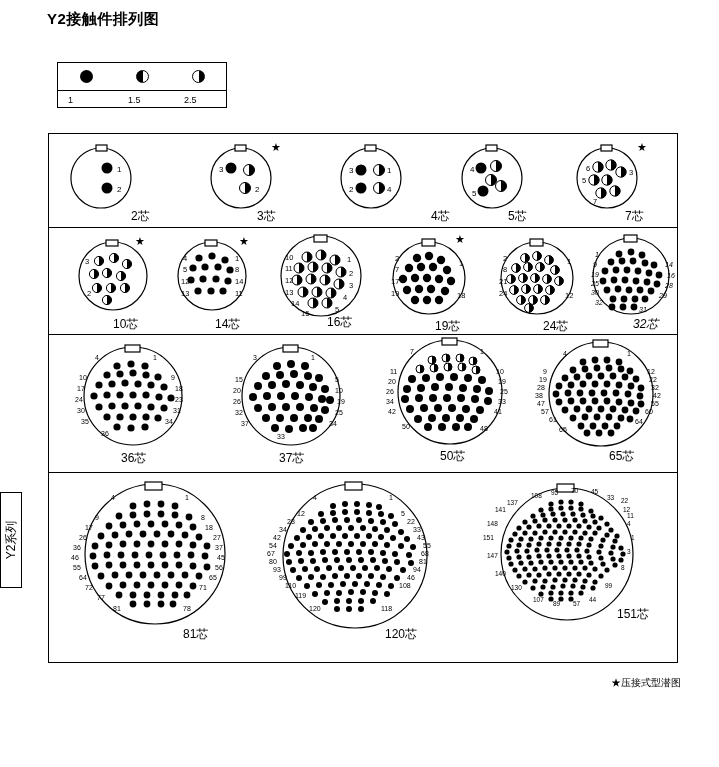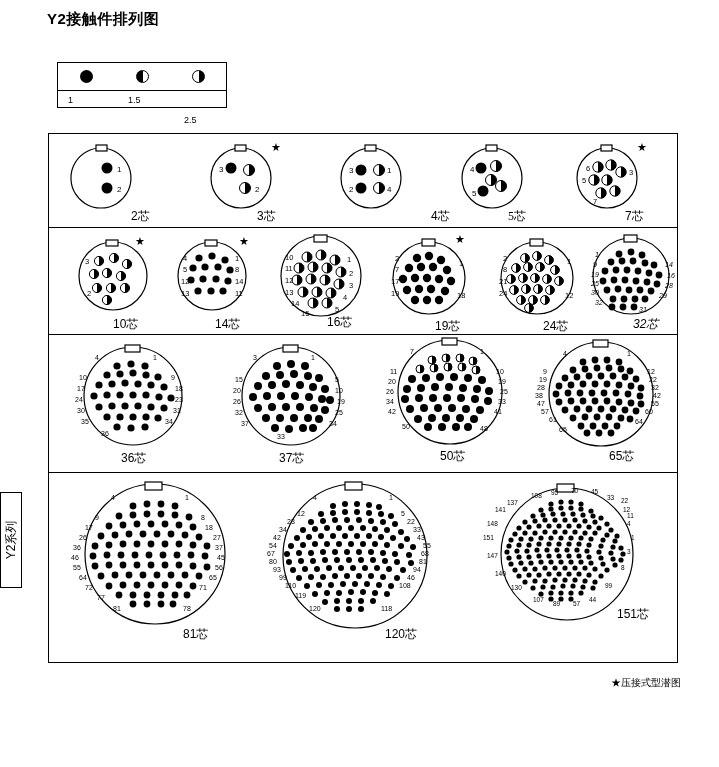--- a/index.html
+++ b/index.html
@@ -71,21 +71,21 @@
     display: flex;
     align-items: center;
     justify-content: center;
     font-size: 9px;
   }
   .lc0 { left: 0px; }
   .lc1 { left: 56px; }
   .lc2 { left: 112px; }
   .legend-cell-lab.lc0 { justify-content: flex-start; padding-left: 10px; box-sizing: border-box;}
   .legend-cell-lab.lc1 { justify-content: flex-start; padding-left: 14px; box-sizing: border-box;}
-  .legend-cell-lab.lc2 { justify-content: flex-start; padding-left: 14px; box-sizing: border-box; margin-top: 20px;}
+  .legend-cell-lab.lc2 { justify-content: flex-start; padding-left: 14px; box-sizing: border-box;}
 
   .dot-full, .dot-half, .dot-half2 {
     display: inline-block;
     border-radius: 50%;
     background: #000;
   }
   .dot-full { width: 13px; height: 13px; }
   .dot-half {
     width: 13px; height: 13px;
     background: linear-gradient(to right, #fff 0 50%, #000 50% 100%);
@@ -253,21 +253,21 @@
         <circle cx="62" cy="24" r="5.5" fill="#fff" stroke="#000"></circle>
         <path d="M62,18.5 A5.5,5.5 0 0,1 62,29.5 Z" fill="#000"></path>
         <circle cx="57" cy="38" r="5.5" fill="#fff" stroke="#000"></circle>
         <path d="M57,32.5 A5.5,5.5 0 0,1 57,43.5 Z" fill="#000"></path>
         <circle cx="49" cy="49" r="5.5" fill="#000"></circle>
         <circle cx="67" cy="44" r="5.5" fill="#fff" stroke="#000"></circle>
         <path d="M67,38.5 A5.5,5.5 0 0,1 67,49.5 Z" fill="#000"></path>
         <text x="36" y="30" font-size="8" font-family="Liberation Sans, sans-serif">4</text>
         <text x="38" y="54" font-size="8" font-family="Liberation Sans, sans-serif">5</text>
       </svg>
-      <div class="caption" style="left:74px; top:66px;font-family:Liberation Serif, serif;">5芯</div>
+      <div class="caption" style="left:74px; top:66px;">5芯</div>
     </div>
 
     <div class="conn" style="left:500px; top:8px; width:122px; height:80px;">
       <svg width="122" height="80" viewBox="0 0 122 80">
         <circle cx="58" cy="36" r="30" fill="#fff" stroke="#000" stroke-width="1.2"></circle>
         <rect x="52" y="3" width="11" height="6" fill="#fff" stroke="#000" stroke-width="1.2"></rect>
         <circle cx="49" cy="25" r="5.2" fill="#fff" stroke="#000"></circle>
           <path d="M49,19.8 A5.2,5.2 0 0,1 49,30.2 Z" fill="#000"></path>
         <circle cx="62" cy="23" r="5.2" fill="#fff" stroke="#000"></circle>
           <path d="M62,17.8 A5.2,5.2 0 0,1 62,28.2 Z" fill="#000"></path>

